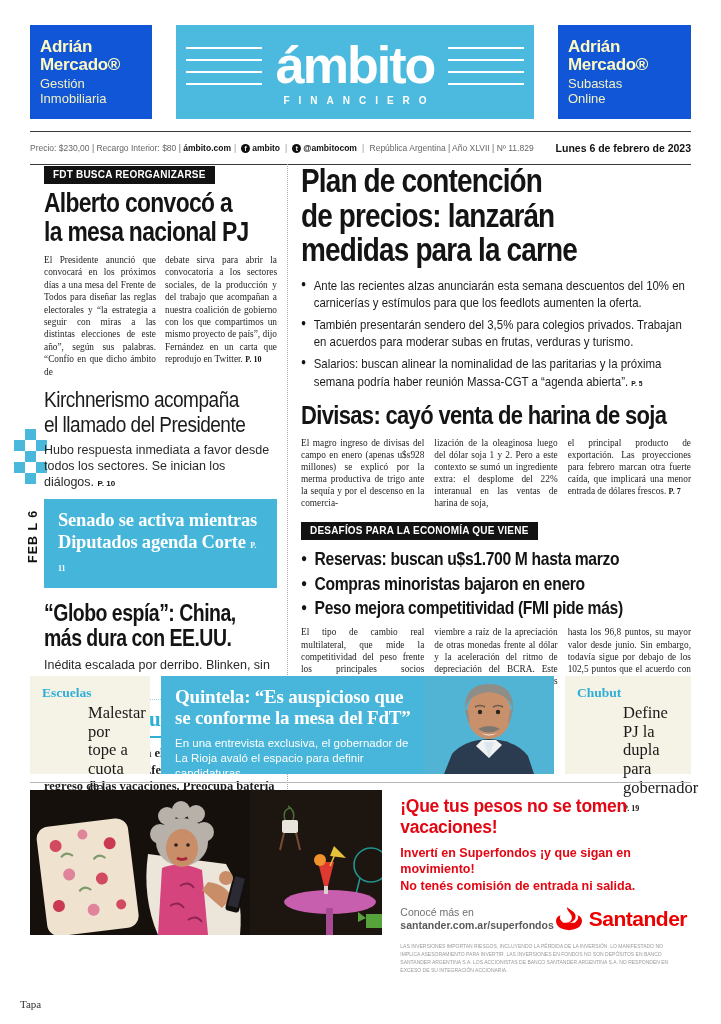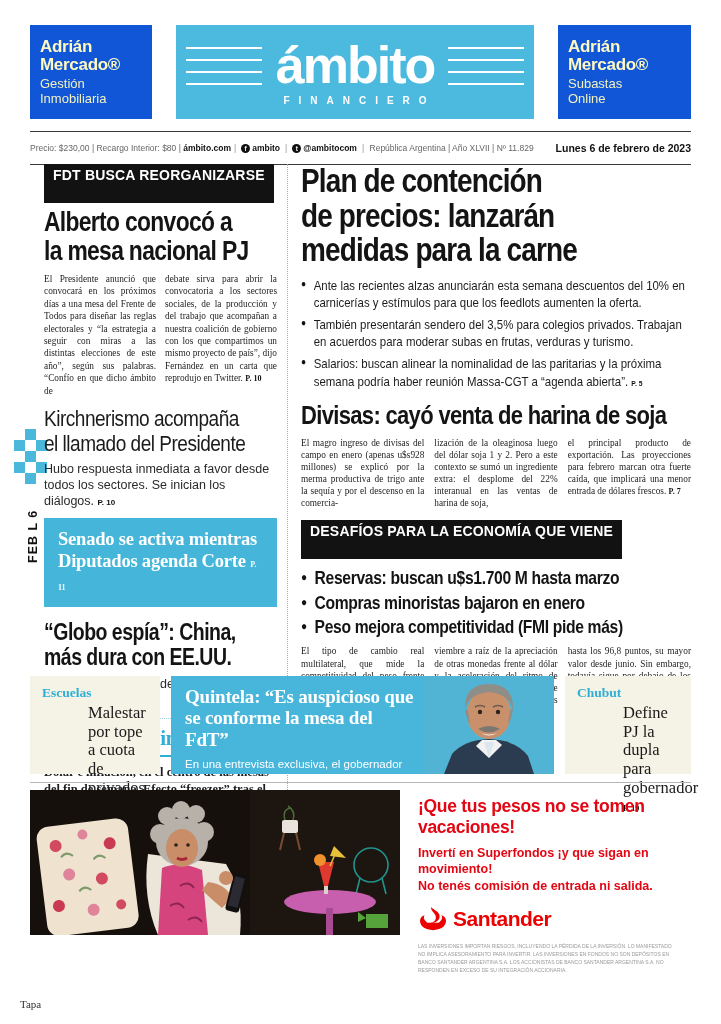--- a/index.html
+++ b/index.html
@@ -49,21 +49,21 @@
   }
   .infobar .date { font-size:10.5px; font-weight:bold; color:#111; }
   .sep { margin:0 3px; color:#999; }
   
   .columns { position:absolute; top:164px; left:30px; right:30px; display:flex; align-items:stretch; }
   .col-left { width:258px; padding-left:14px; padding-right:10px; border-right:1px dotted #a9a9a9; }
   .col-main { flex:1; padding-left:13px; }
   .cond { width:118%; transform:scaleX(0.847); transform-origin:0 0; }
   .kicker {
     display:inline-block; background:#121212; color:#fff; font-weight:bold;
-    font-size:14px; letter-spacing:0.2px; padding:3px 9px 20px;
+    font-size:10px; letter-spacing:0.2px; padding:3px 9px 4px;
   }
   .h-black { font-weight:bold; color:#141414; }
   .pref { font-size:8px; font-weight:bold; color:#111; letter-spacing:0; }
   
   .h1-left { font-size:27px; line-height:1.07; letter-spacing:-0.8px; margin-top:5px; }
   .body2col { display:flex; gap:9px; margin-top:7px; }
   .body2col .bcol {
     flex:1; font-family:"Liberation Serif", serif; font-size:9.3px; line-height:1.34;
     text-align:justify; color:#1d1d1d;
   }
@@ -91,21 +91,21 @@
     flex:1; font-family:"Liberation Serif", serif; font-size:9.3px; line-height:1.3;
     text-align:justify; color:#1d1d1d;
   }
   .desafios-kicker { margin-top:11px; }
   .bold-bullets { margin-top:7px; }
   .bold-bullet { position:relative; padding-left:16px; font-size:18.5px; font-weight:bold; letter-spacing:-0.4px; line-height:1.32; color:#141414; }
   .bold-bullet::before { content:"●"; position:absolute; left:0; top:4px; font-size:12px; }
   
   .band { position:absolute; top:676px; left:30px; right:30px; height:98px; display:flex; gap:11px; }
   .cream { background:#f5f2e6; padding:9px 12px; }
-  .band .side { width:130px; }
+  .band .side { width:120px; }
   .band .side.right { width:126px; }
   .band-kicker { color:#2fafd6; font-family:"Liberation Serif", serif; font-weight:bold; font-size:13.5px; }
   .band-head { font-family:Liberation Serif, serif; font-size:16.5px; line-height:1.13; color:#1a1a1a; margin-top:3px;margin-left:46px; }
   .quintela { flex:1; background:#47b6da; display:flex; overflow:hidden; }
   .quintela .text { flex:1; padding:10px 6px 10px 14px; color:#fff; }
   .quintela-head { font-family:"Liberation Serif", serif; font-weight:bold; font-size:19px; line-height:1.13; letter-spacing:-0.2px; }
   .quintela-deck { font-size:11.5px; line-height:1.3; margin-top:7px; }
   .quintela .photo { width:130px; }
   
   .ad-rule { position:absolute; top:782px; left:30px; right:30px; border-top:1px solid #b5b5b5; }
@@ -347,20 +347,24 @@
         <path d="M336 124 h22 v14 h-22 z M336 128 l-8 -6 v10 z" fill="#57a33b"></path>
       </svg>
     </div>
     <div class="ad-right">
       <div class="ad-head">¡Que tus pesos no se tomen vacaciones!</div>
       <div class="ad-lines">
         <div class="ad-line">Invertí en Superfondos ¡y que sigan en movimiento!</div>
         <div class="ad-line">No tenés comisión de entrada ni salida.</div>
       </div>
       <div class="ad-row">
+        <div class="ad-more">
+          <span>Conocé más en</span><br>
+          <b>santander.com.ar/superfondos</b>
+        </div>
         <div class="sant-logo">
           <svg width="30" height="26" viewBox="0 0 32 28">
             <path d="M14 1 C13 6 20 8 19 13 C19 16 16 18 13 18 C19 19 24 15 23 10 C22 5 16 4 14 1 Z" fill="#ec0000"></path>
             <path d="M2 16 C2 22 8 26 16 26 C24 26 30 22 30 16 C30 13 28 11 25 10 C27 13 25 16 22 18 L10 18 C7 16 5 13 7 10 C4 11 2 13 2 16 Z" fill="#ec0000"></path>
           </svg>
           <span class="sant-word">Santander</span>
         </div>
       </div>
       <div class="ad-legal">Las inversiones importan riesgos, incluyendo la pérdida de la inversión. Lo manifestado no implica asesoramiento para invertir. Las inversiones en fondos no son depósitos en Banco Santander Argentina S.A. Los accionistas de Banco Santander Argentina S.A. no responden en exceso de su integración accionaria.</div>
     </div>

